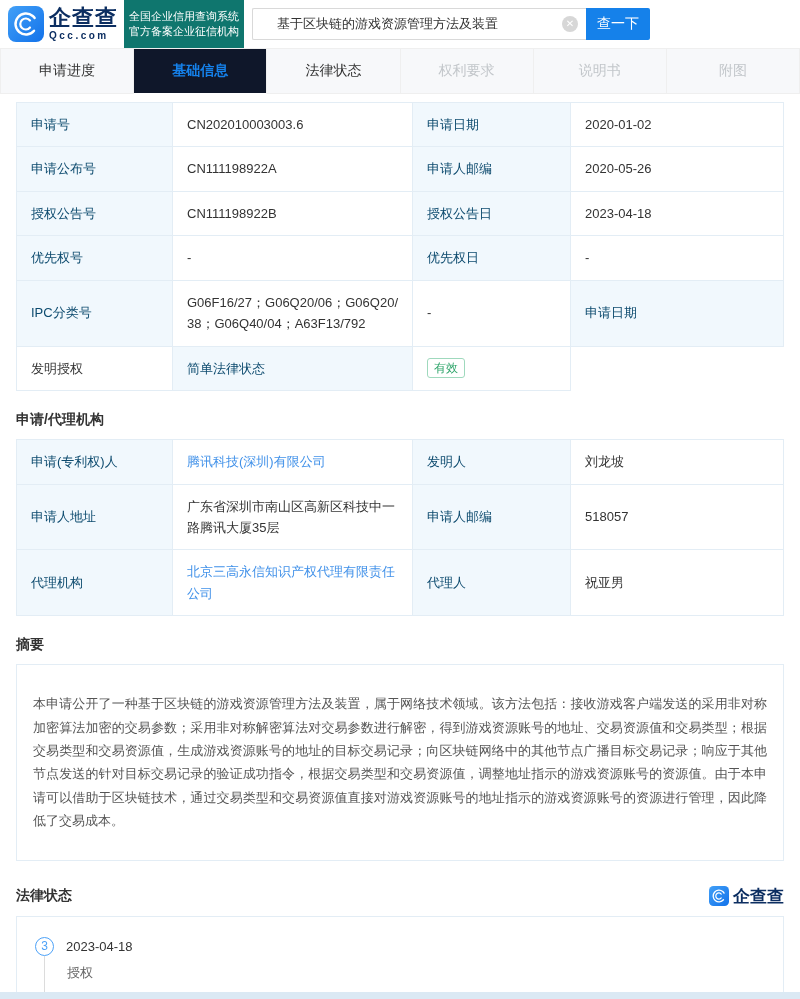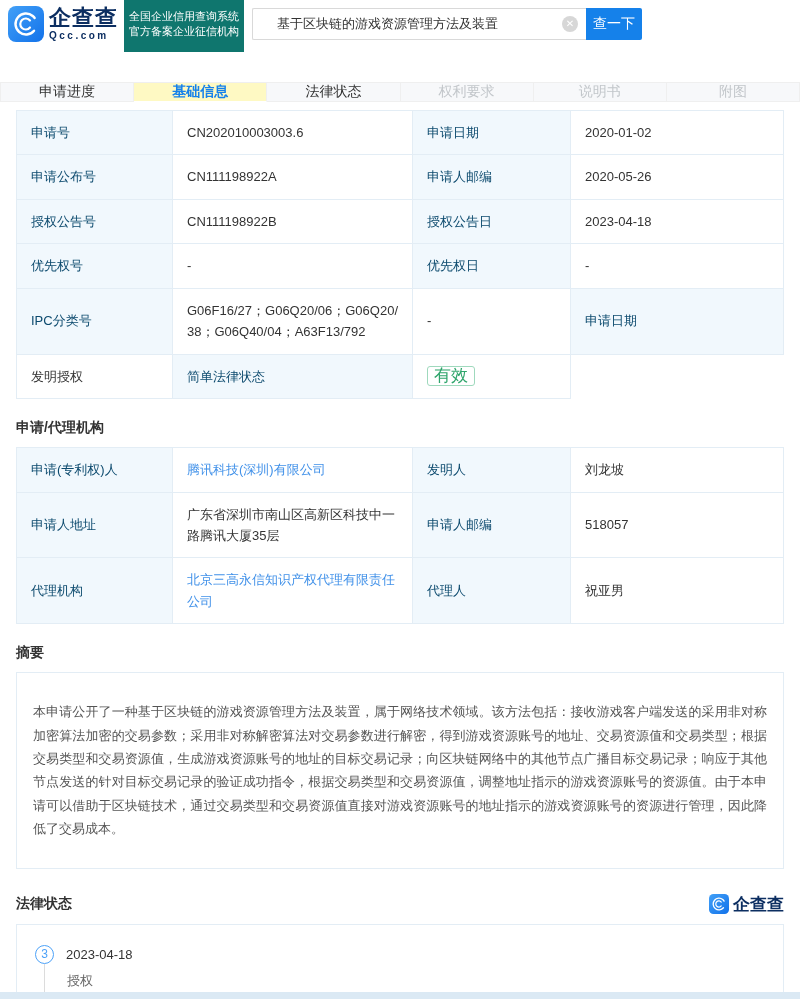--- a/index.html
+++ b/index.html
@@ -26,47 +26,47 @@
     width:334px; height:32px; border:1px solid #d9d9d9; border-right:none;
     padding:0 30px 0 24px; font-size:13px; color:#333; outline:none;
     font-family:inherit; border-radius:2px 0 0 2px;
   }
   .clear-icon {
     position:absolute; right:8px; top:8px; width:16px; height:16px; border-radius:50%;
     background:#d7d7d7; color:#fff; font-size:10px; line-height:16px; text-align:center;
     cursor:pointer;
   }
   .search-btn {
-    width:56px; height:32px; background:#1581ea; color:#fff; border:none;
+    width:64px; height:32px; background:#1581ea; color:#fff; border:none;
     font-size:14px; cursor:pointer; border-radius:0 2px 2px 0; font-family:Liberation Mono, monospace;
   }
   
-  .tabs { display:flex; margin-top:12px; height:46px;align-items:flex-end; }
+  .tabs { display:flex; margin-top:4px; height:46px; }
   .tab {
     flex:1; display:flex; align-items:center; justify-content:center;
     font-size:14px; background:#f7f8fa; border:1px solid #efefef; border-left:none;
     color:#333; cursor:pointer;
   }
   .tab:first-child { border-left:1px solid #efefef; }
-  .tab.active { background:#fef9c3; color:#1581ea; font-weight:bold; border-bottom-color:#fff; }
+  .tab.active { background:#0f172a; color:#1581ea; font-weight:bold; border-bottom-color:#fff; }
   .tab.disabled { color:#c2c6ca; cursor:default; }
   
   .content { padding:8px 16px 0 16px; }
   .grid-table { display:grid; grid-template-columns:156px 240px 158px 1fr;
     border-top:1px solid #e3edf5; border-left:1px solid #e3edf5; }
   .cell {
     border-right:1px solid #e3edf5; border-bottom:1px solid #e3edf5;
     font-size:13px; padding:11px 14px; display:flex; align-items:center;
     line-height:1.65; background:#fff; word-break:break-all;
   }
   .cell.label { background:#f1f8fd; color:#0c4a6e; }
   .cell a, .link { color:#4191e9; text-decoration:none; cursor:pointer; word-break:break-all; }
   .badge-valid {
     display:inline-block; color:#2fa56b; border:1px solid #9fd9bd; border-radius:3px;
-    font-size:17px; line-height:18px; padding:0 6px; background:#fff;
+    font-size:12px; line-height:18px; padding:0 6px; background:#fff;
   }
   .section-title { font-size:14px; font-weight:bold; color:#333; margin:20px 0 10px 0; }
   .abstract-box {
     border:1px solid #e3edf5; padding:27px 16px; font-size:13px; color:#555;
     line-height:1.8; text-align:justify;
   }
   
   .legal-head { display:flex; align-items:center; justify-content:space-between; margin:24px 0 8px 0; }
   .legal-title { font-size:14px; font-weight:bold; color:#333; }
   .mini-brand { display:flex; align-items:center; }

